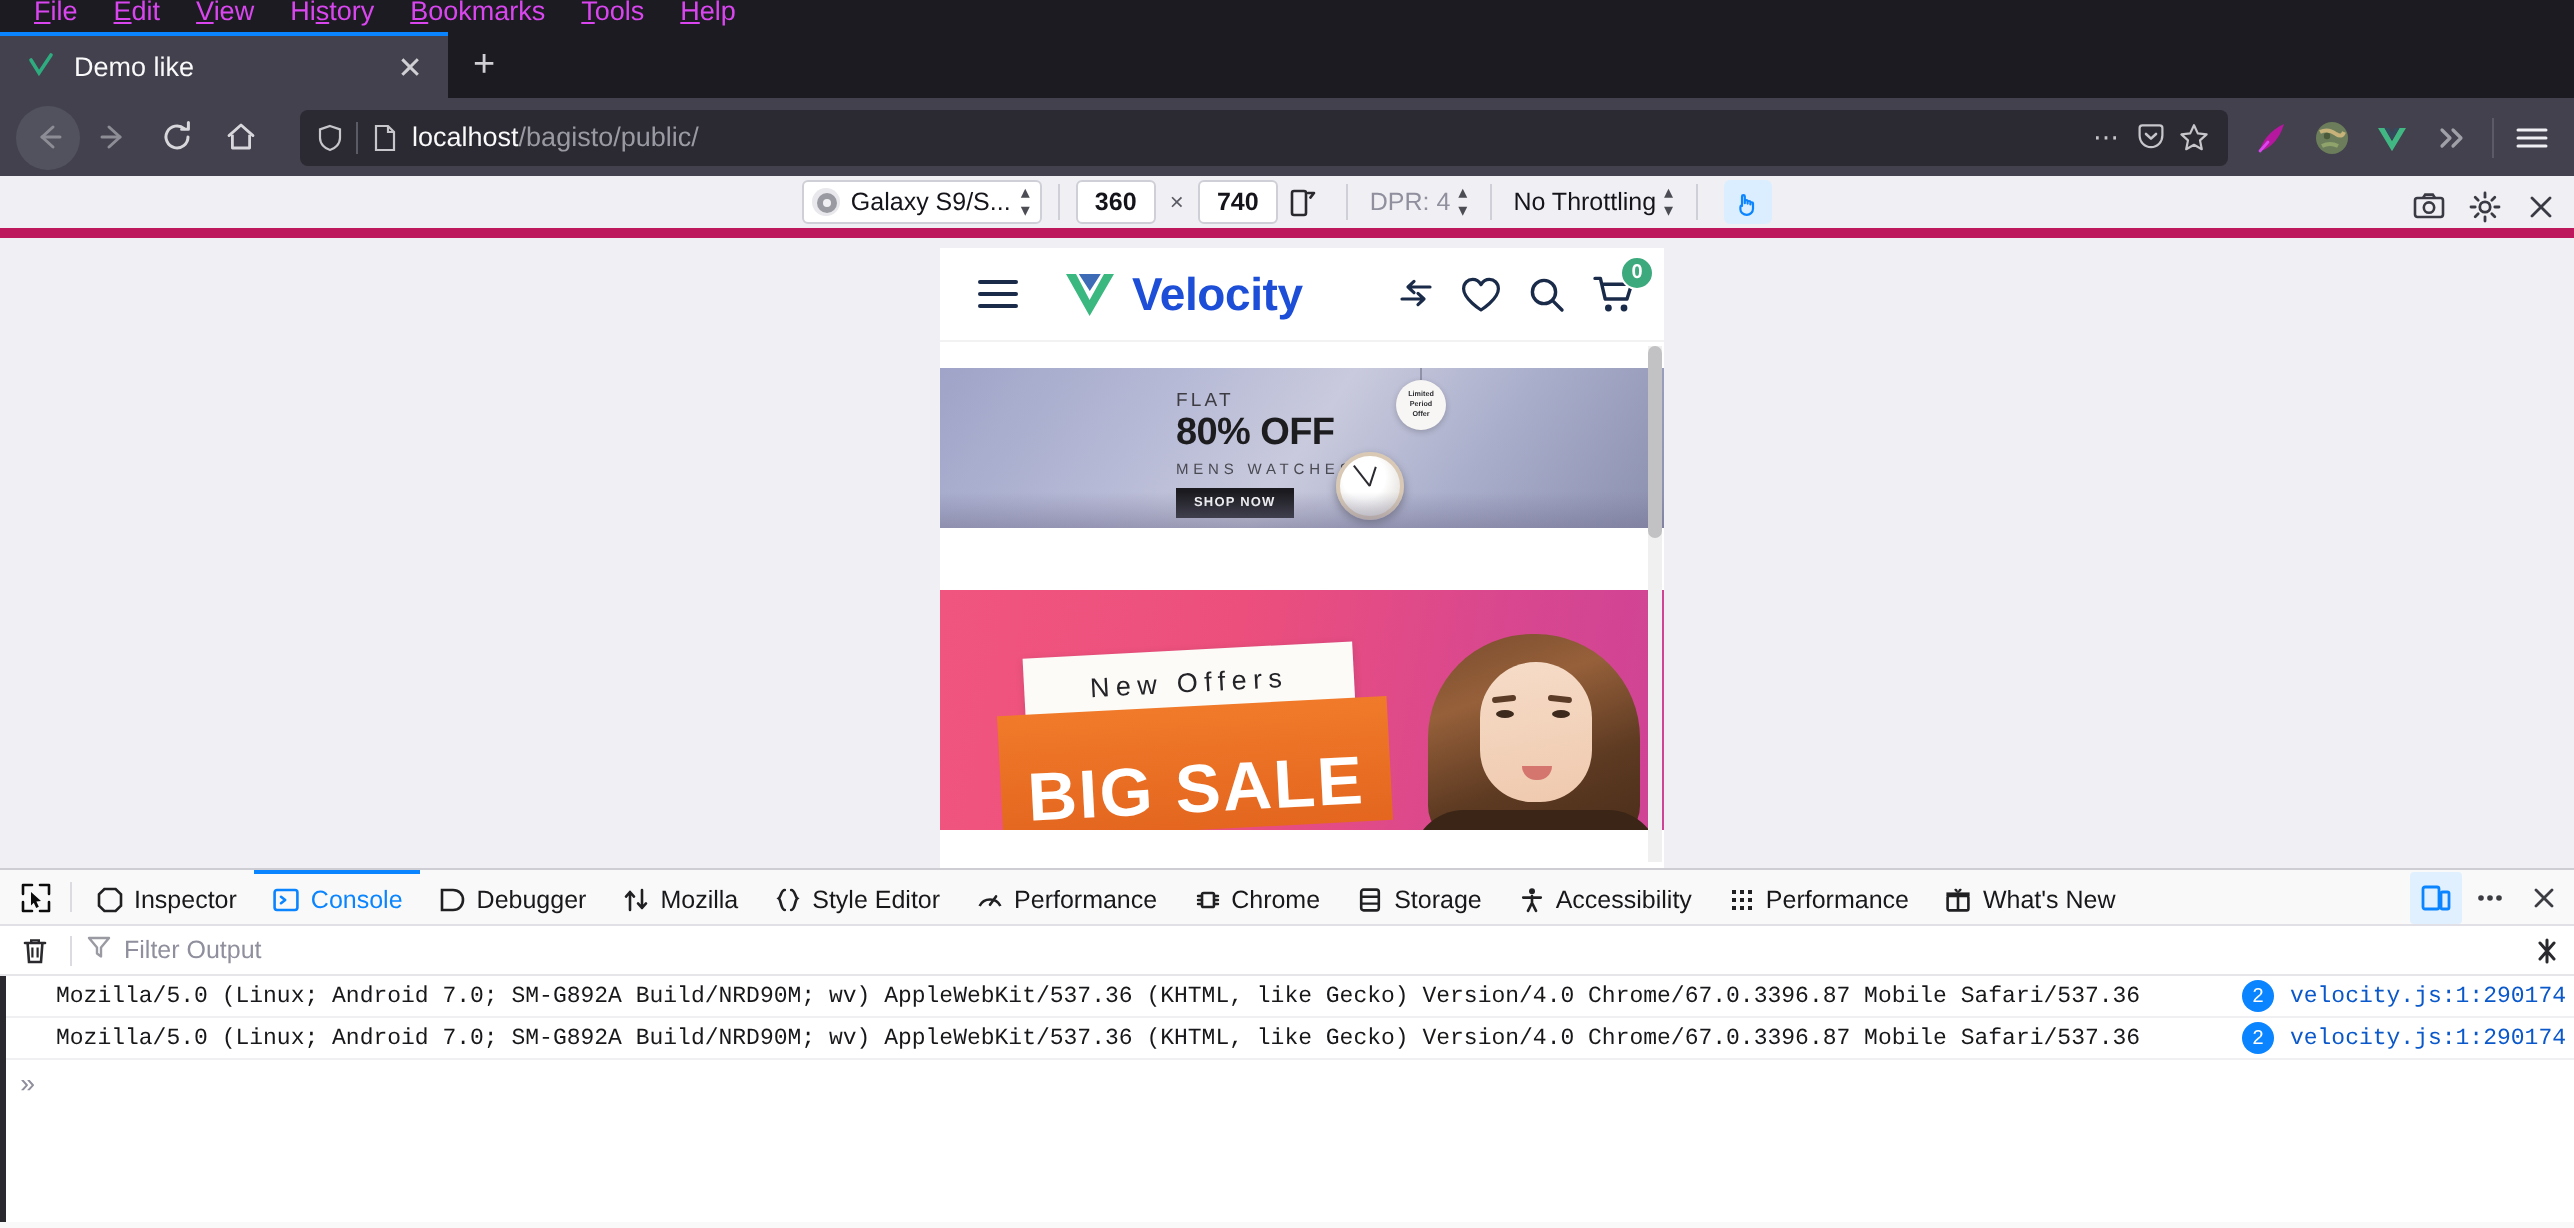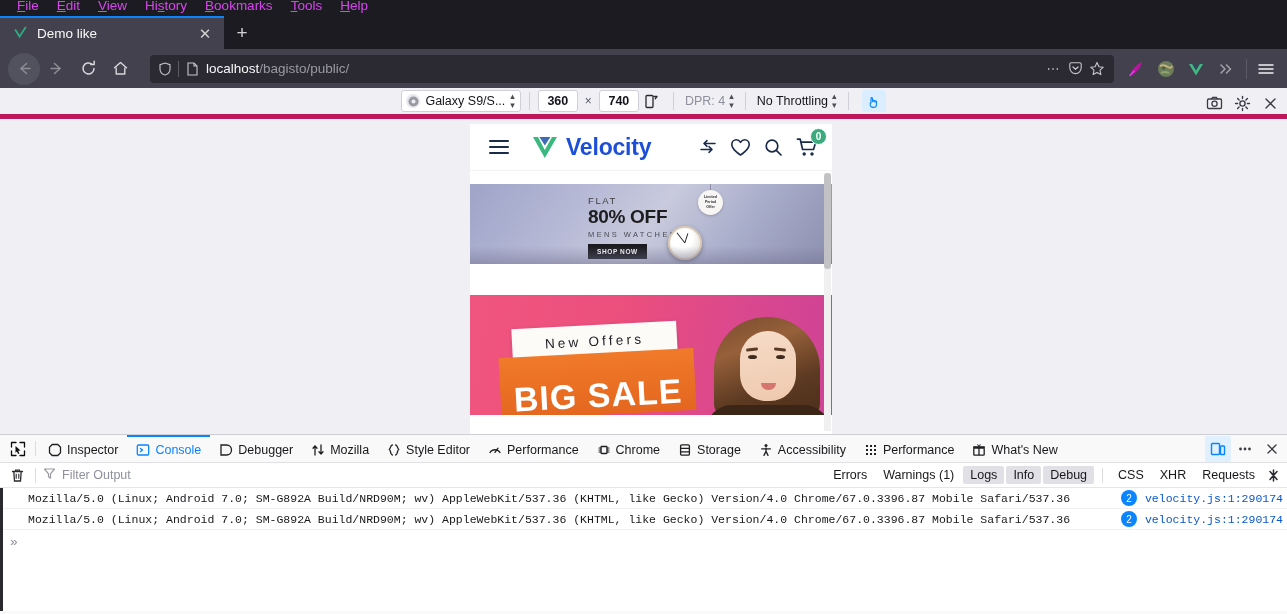--- a/index.html
+++ b/index.html
@@ -1011,31 +1011,20 @@
     </div>
     <div class="fb-sep"></div>
     <div class="fb-input">
       <span>
         <svg width="13" height="13" viewBox="0 0 13 13">
             <path d="M1.5 2 H11.5 L7.5 6.8 V11.2 L5.5 9.8 V6.8 Z" stroke="#9a9aa3" stroke-width="1.2" fill="none" stroke-linejoin="round"></path>
           </svg>
       </span>
       <span>Filter Output</span>
     </div>
-    <div class="fb-pills">
-      <span class="fb-pill">Errors</span>
-      <span class="fb-pill">Warnings (1)</span>
-      <span class="fb-pill on">Logs</span>
-      <span class="fb-pill on">Info</span>
-      <span class="fb-pill on">Debug</span>
-      <span class="fb-vsep"></span>
-      <span class="fb-pill">CSS</span>
-      <span class="fb-pill">XHR</span>
-      <span class="fb-pill">Requests</span>
-    </div>
     <div class="fb-end">
       <svg width="15" height="15" viewBox="0 0 15 15">
           <path d="M7.5 2 V13 M4 3.5 L11 11.5 M11 3.5 L4 11.5" stroke="currentColor" stroke-width="1.5" stroke-linecap="round"></path>
         </svg>
     </div>
   </div>
 
   <div class="dt-console">
     <div class="dt-leftrail"></div>
 

